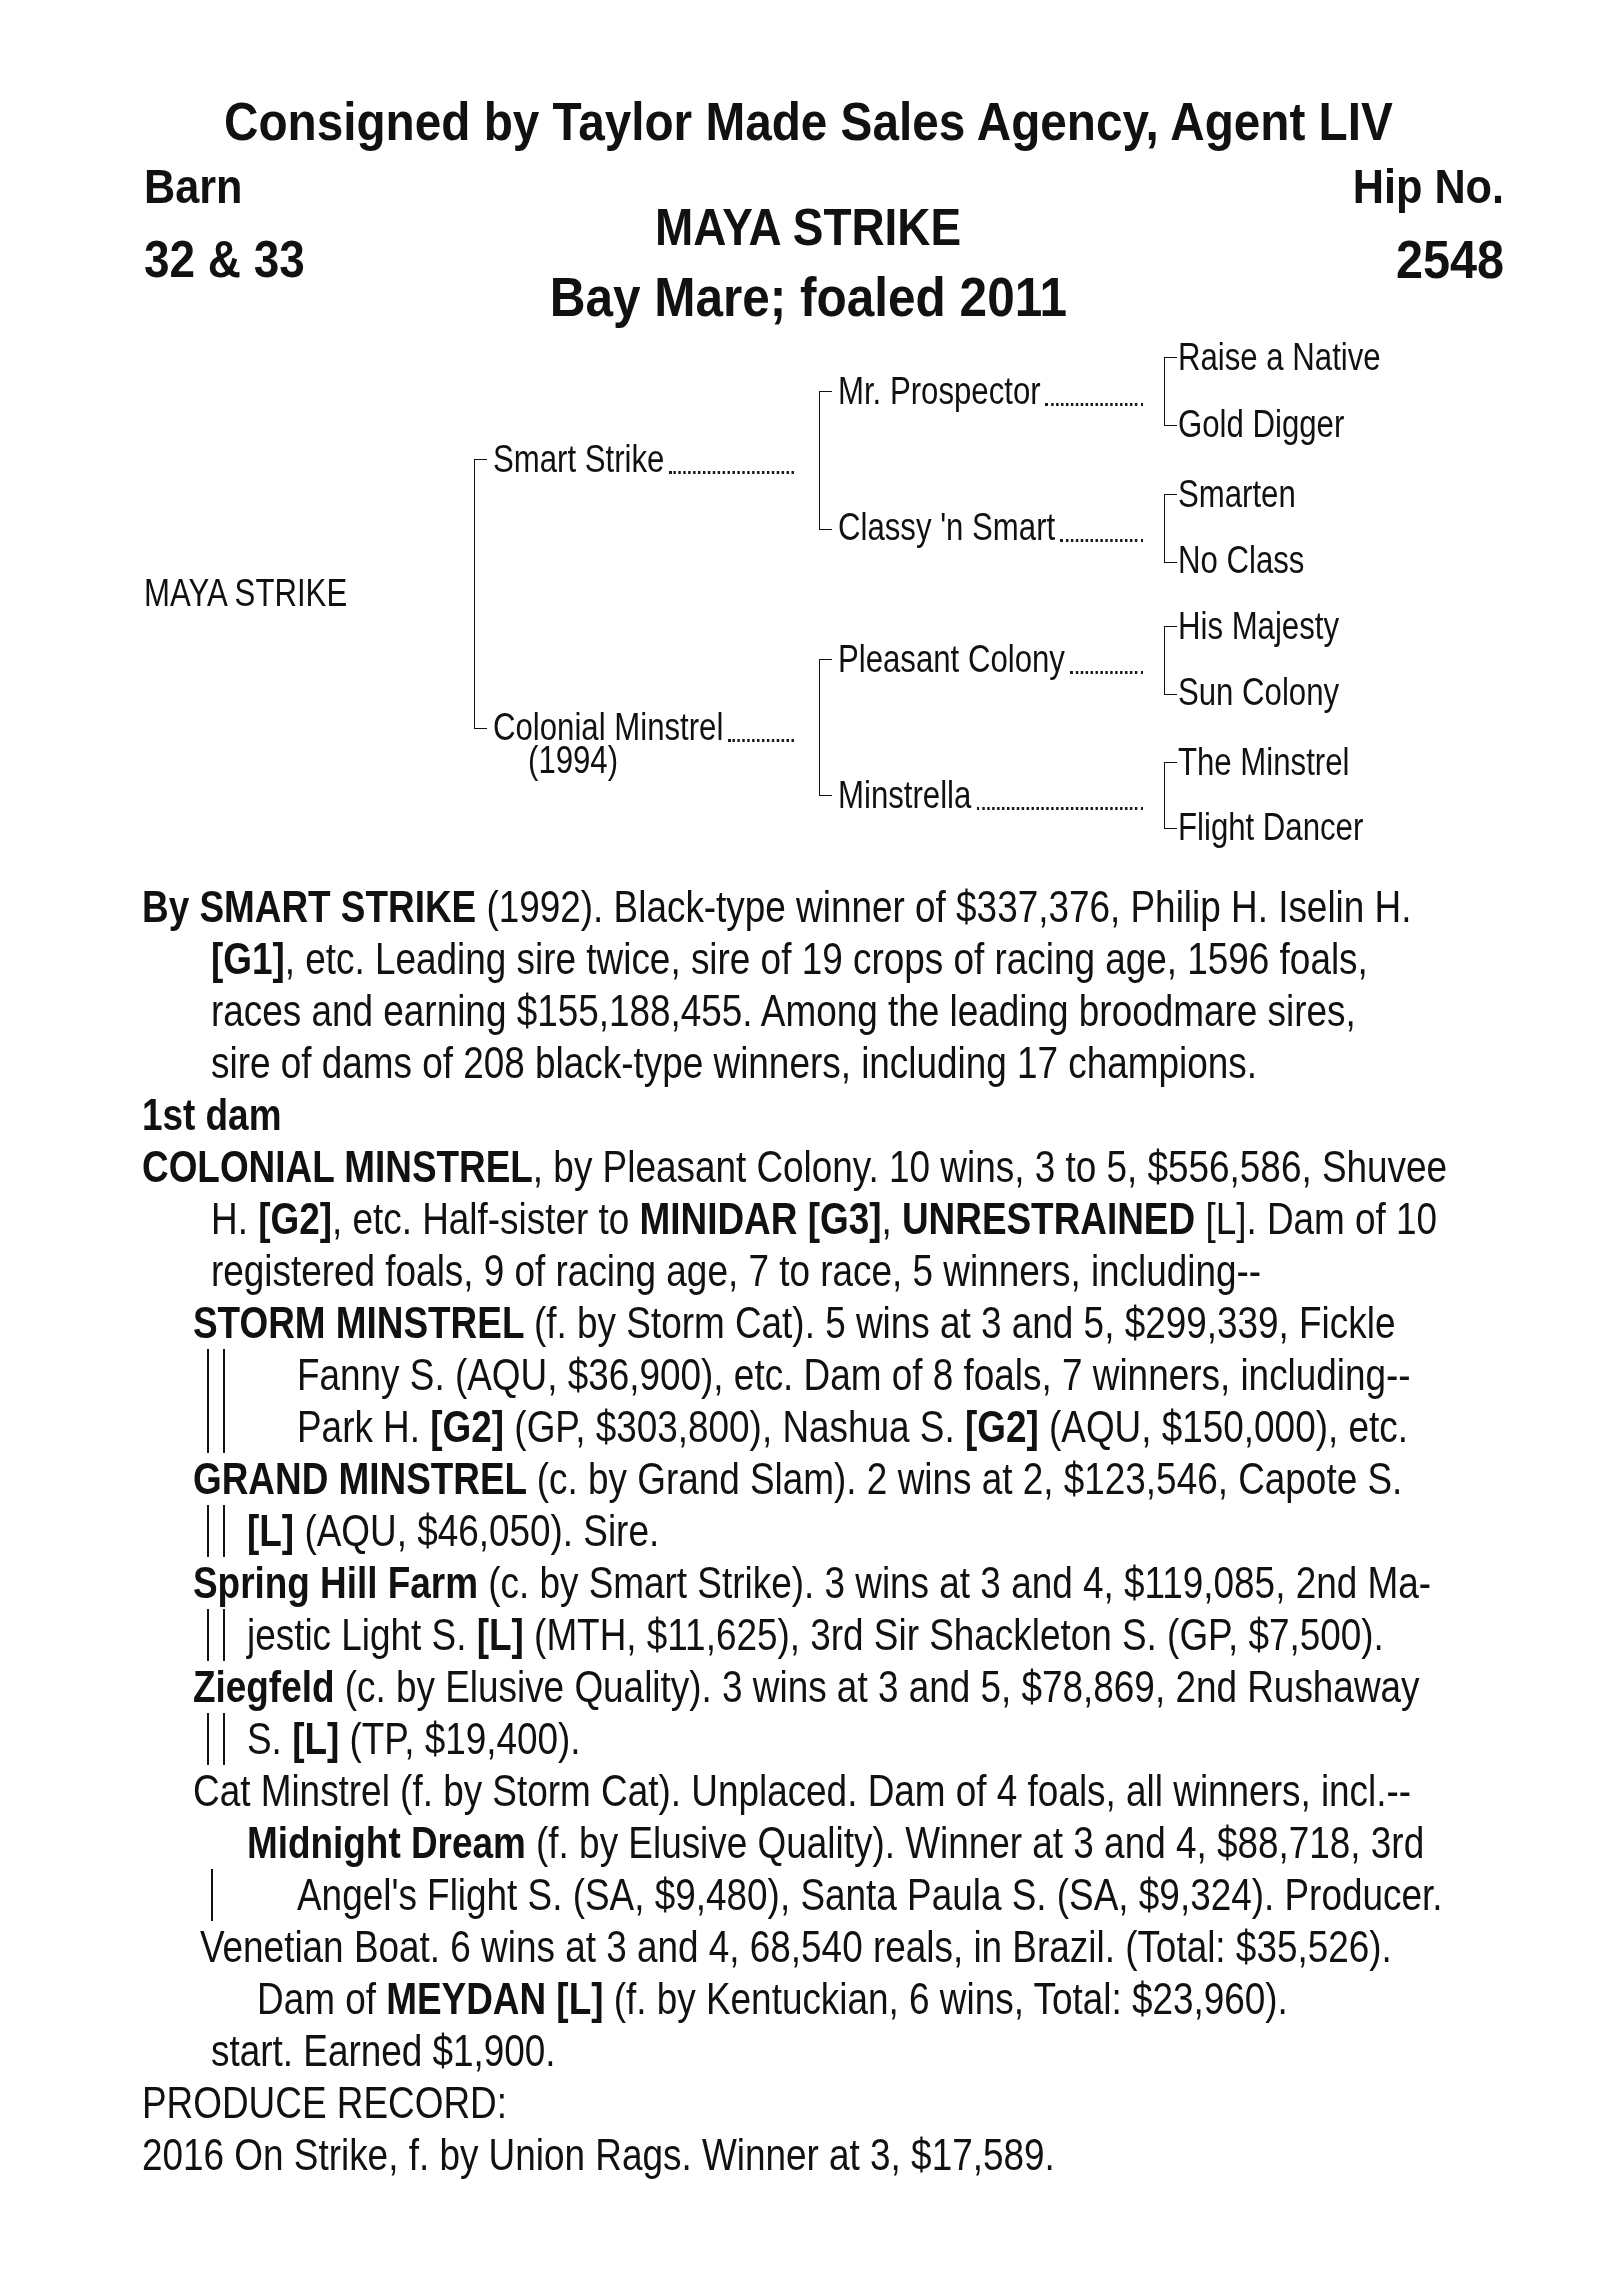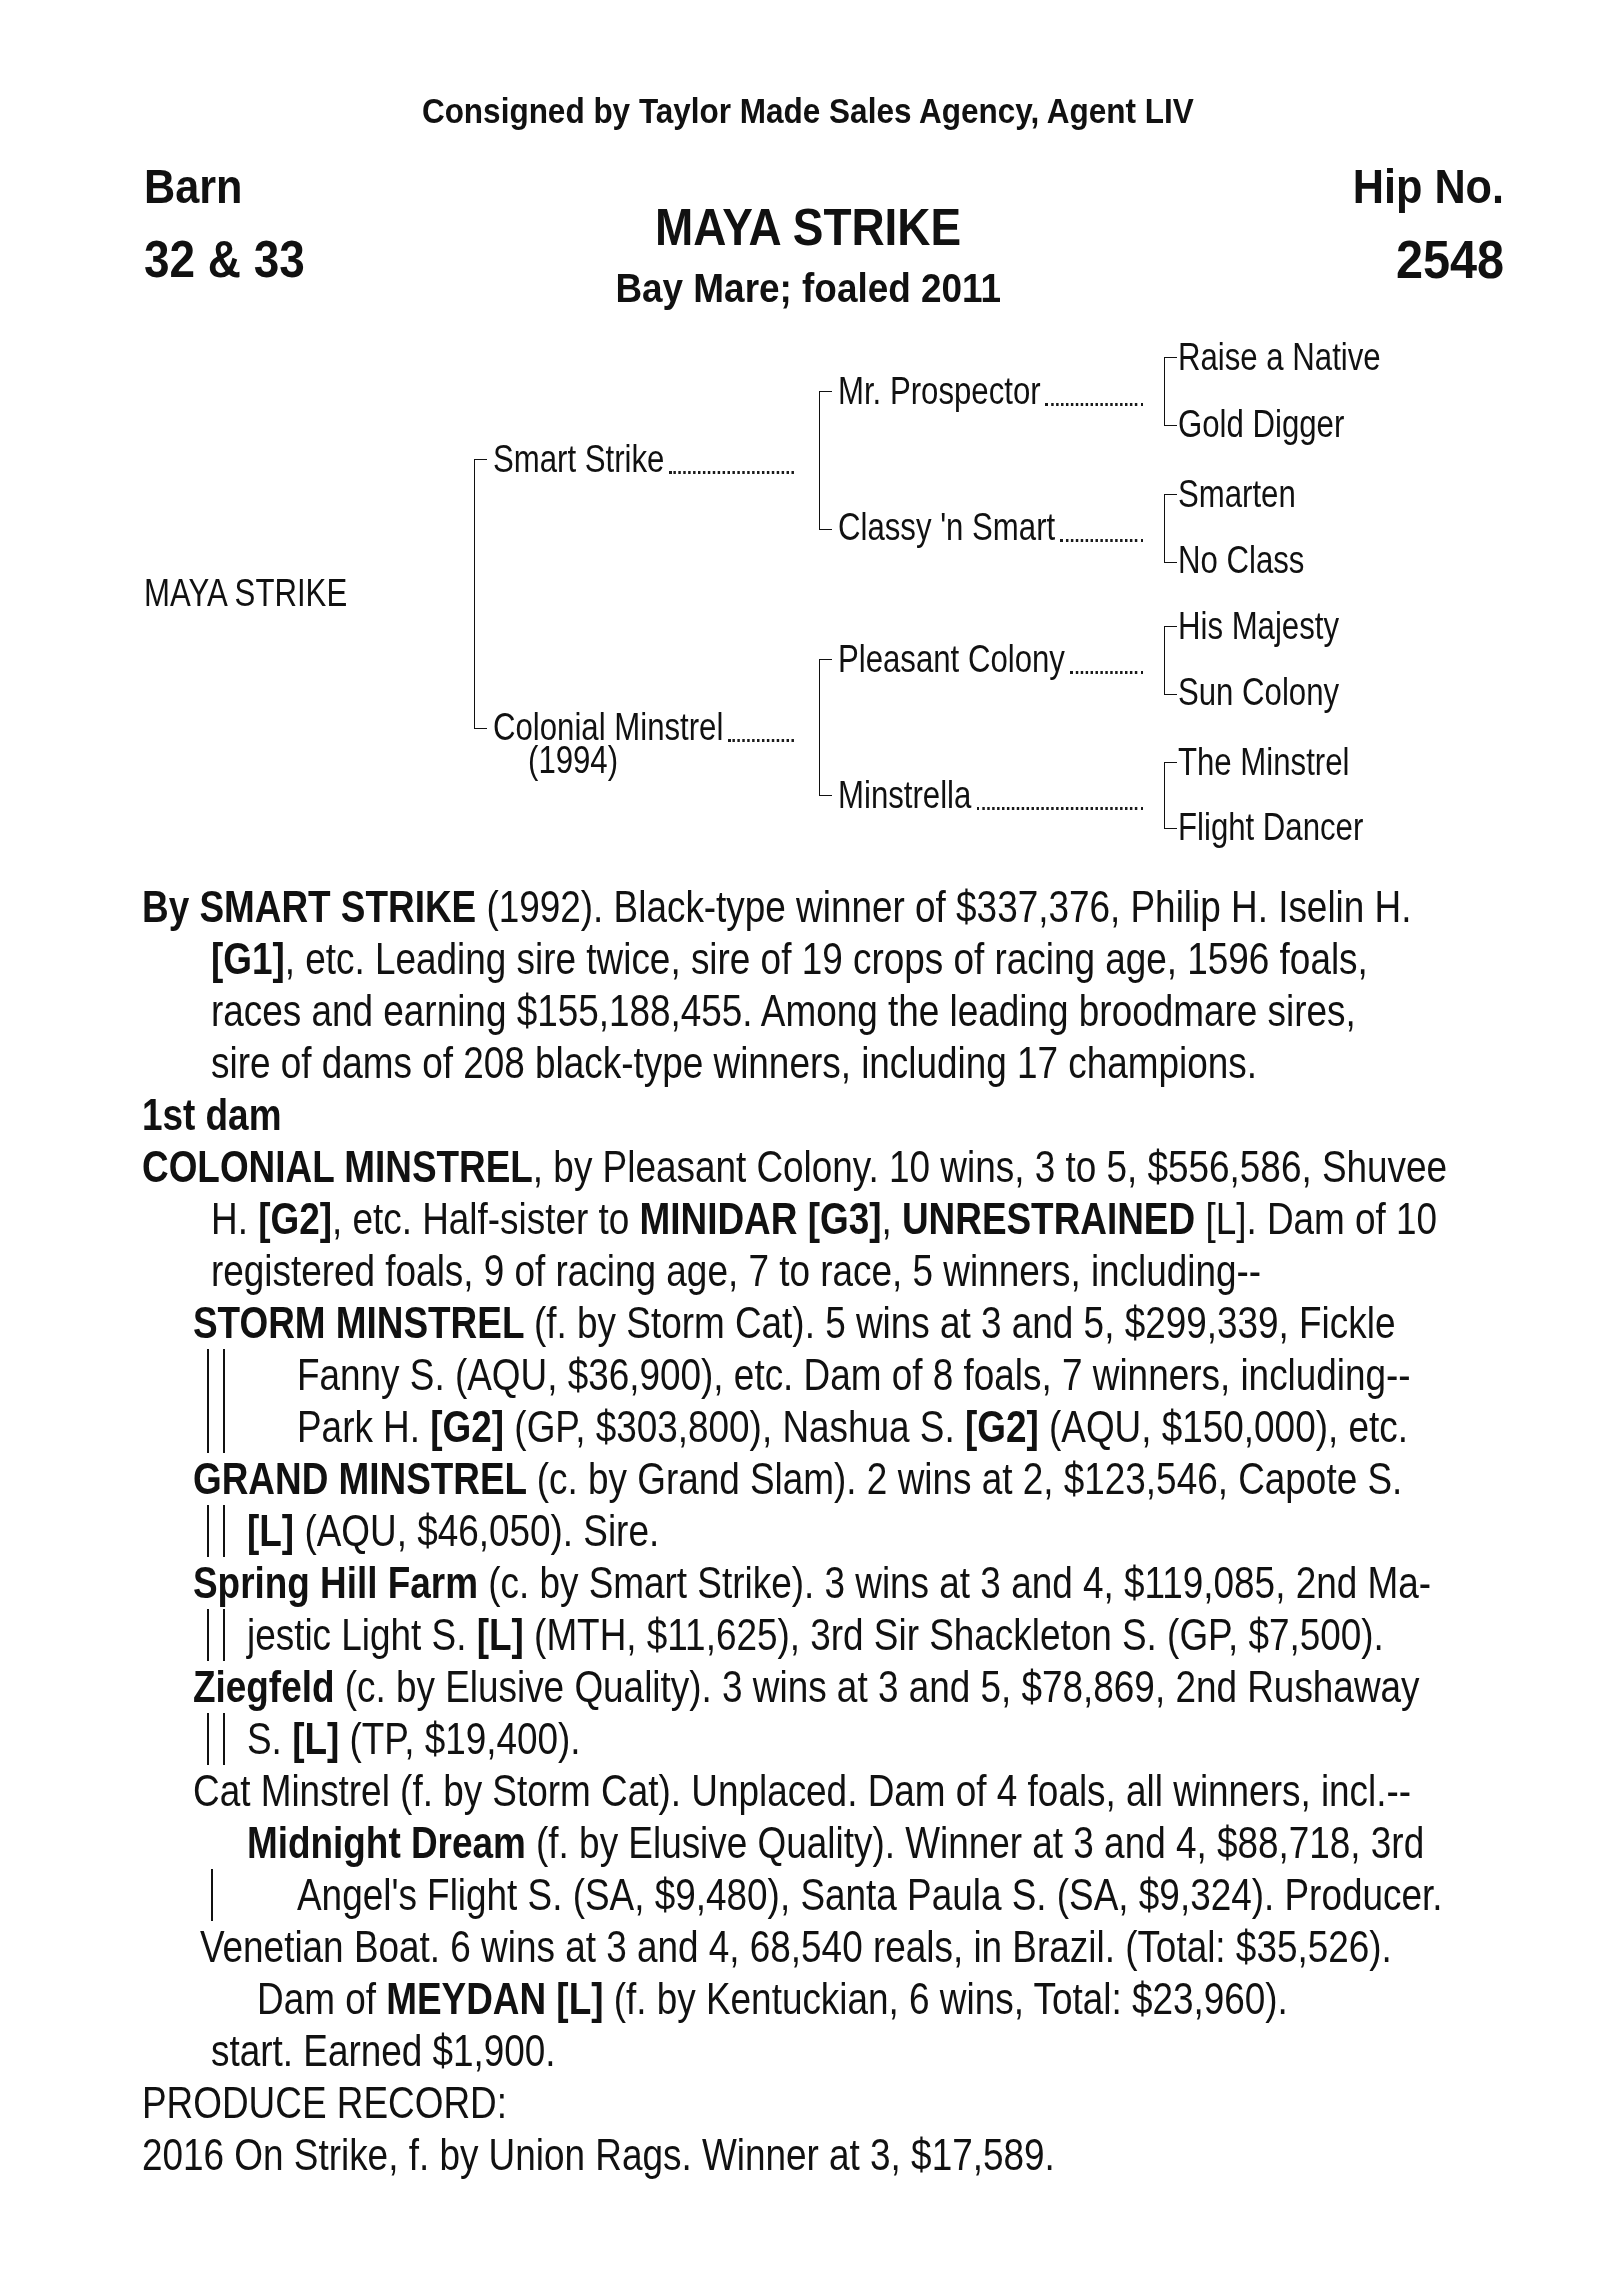--- a/index.html
+++ b/index.html
@@ -6,27 +6,27 @@
   #page {
     position:relative; width:1616px; height:3227px; background:#ffffff;
     font-family:"Liberation Sans", sans-serif; color:#111; overflow:hidden;
   }
   .b { font-weight:bold; }
   
   .center { position:absolute; left:0; width:100%; text-align:center; }
   .cx { display:inline-block; transform:scaleX(0.9); transform-origin:50% 0; white-space:nowrap; }
   .abs { position:absolute; transform:scaleX(0.9); transform-origin:0 0; white-space:nowrap; }
   .ra  { position:absolute; transform:scaleX(0.9); transform-origin:100% 0; white-space:nowrap; text-align:right; }
-  #consigned { top:91px; font-size:35px; font-weight:bold; }
+  #consigned { top:91px; font-size:53px; font-weight:bold; }
   #barn-label { left:144px; top:159px; font-size:48px; font-weight:bold; }
   #barn-value { left:144px; top:230px; font-size:51px; font-weight:bold; }
   #hip-label { right:112px; top:159px; font-size:48px; font-weight:bold; }
   #hip-value { right:112px; top:228px; font-size:54px; font-weight:bold; }
   #horse-title { top:198px; font-size:51px; font-weight:bold; }
-  #horse-desc { top:265px; font-size:41px; font-weight:bold; }
+  #horse-desc { top:265px; font-size:55px; font-weight:bold; }
   
   .pn { position:absolute; font-size:38px; line-height:52px; white-space:nowrap;
         transform:scaleX(0.82); transform-origin:0 0; }
   .pl { position:absolute; display:flex; align-items:baseline; font-size:38px; line-height:52px;
         white-space:nowrap; transform:scaleX(0.82); transform-origin:0 0; }
   .pl .dots { flex:1; border-bottom:3.2px dotted #1a1a1a; margin-left:6.4px; align-self:flex-end; margin-bottom:11px; }
   .br { position:absolute; width:12px; border:1.8px solid #111; border-right:none; background:transparent; }
   
   #body-text { position:absolute; left:0; top:881px; width:1616px; }
   .ln { position:relative; height:52px;text-align:center; }

